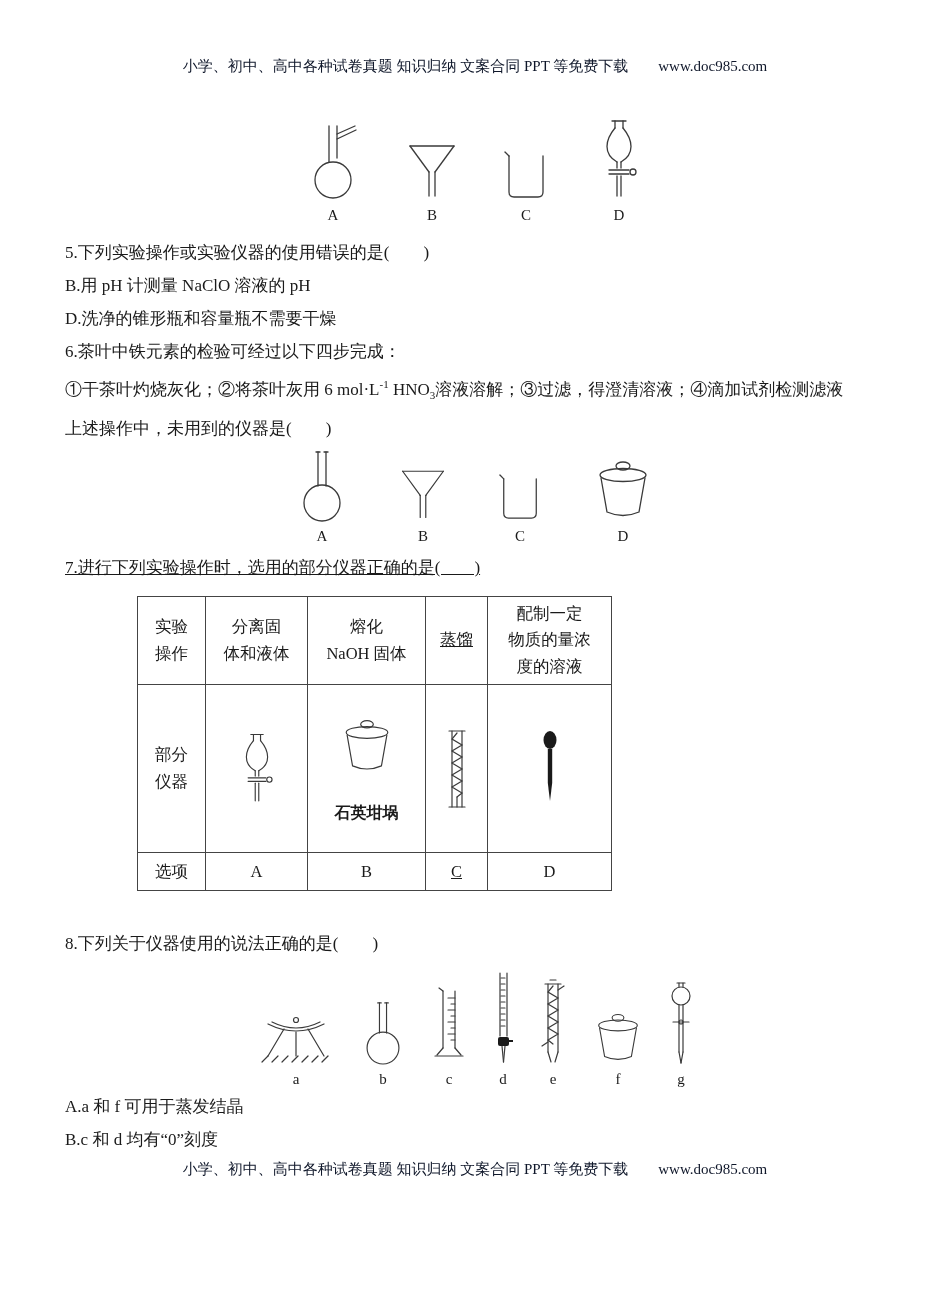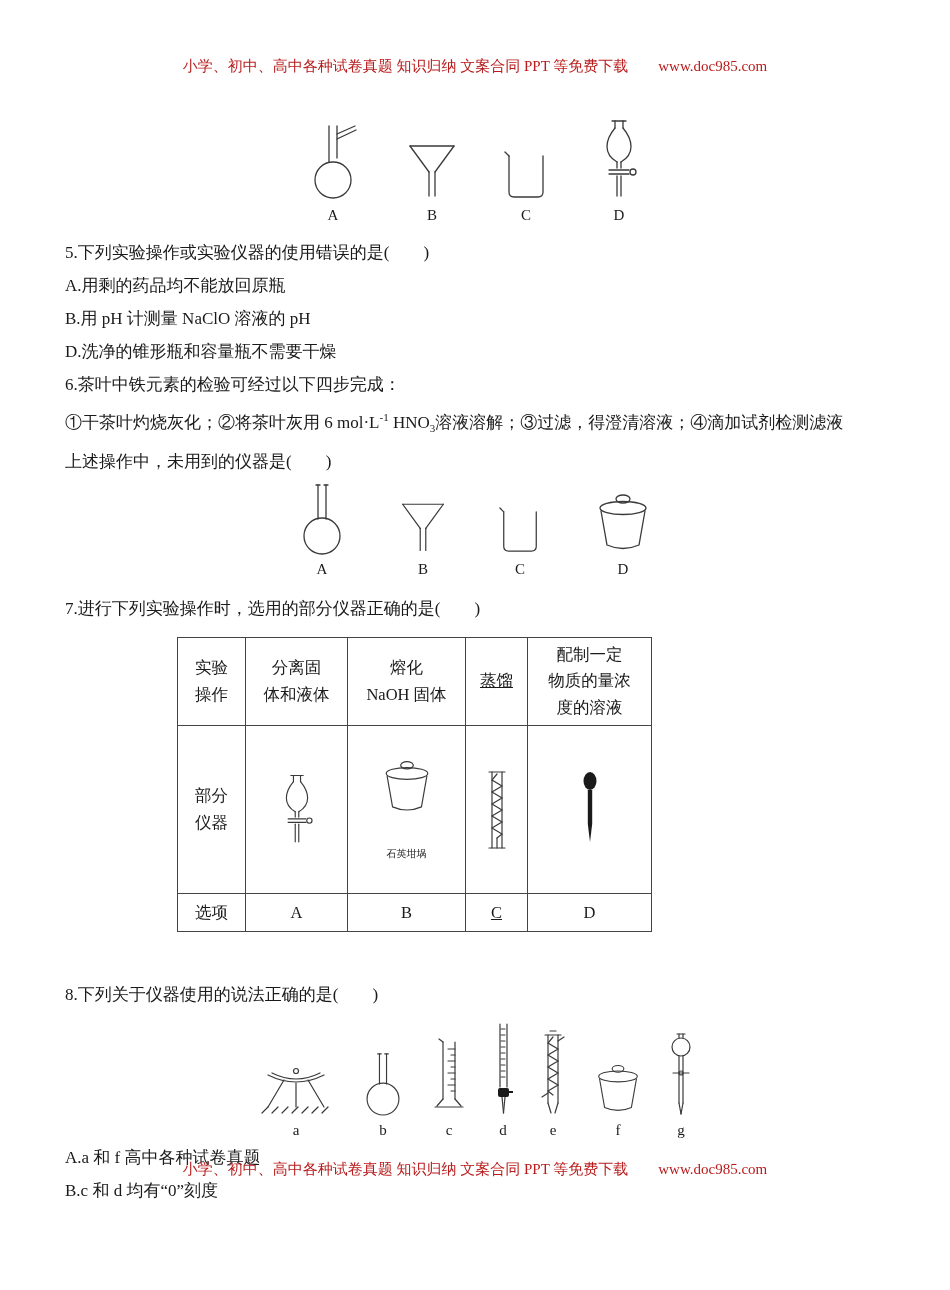--- a/index.html
+++ b/index.html
@@ -4,53 +4,53 @@
 <style>
   * { box-sizing: border-box; }
   html,body { margin:0; padding:0; }
   body {
     width:950px; height:1290px; background:#ffffff; color:#1a1a1a;
     font-family:"Liberation Serif","DejaVu Serif",serif;
     font-size:17px; position:relative; overflow:hidden;
   }
   .header, .footer {
     position:absolute; left:0; width:100%; text-align:center;
-    font-size:15px; color:#b91c1c; white-space:nowrap;
+    font-size:15px; color:#0f172a; white-space:nowrap;
   }
   .header { top:57px; }
   .footer { top:1160px; }
   .gap { display:inline-block; width:30px; }
   .content { padding:118px 65px 0 65px; }
   .textline { line-height:33px; }
   sup { font-size:11px; }
   sub { font-size:11px; }
   .apparatus-row { display:flex; justify-content:center; align-items:flex-end; }
   .apparatus { display:flex; flex-direction:column; align-items:center; }
   .apparatus .label { font-size:15px; margin-top:4px; line-height:18px; }
   .row1 { column-gap:44px; margin-bottom:12px; }
   .row2 { column-gap:50px; margin:4px 0 2px 0; }
   .row3 { column-gap:24px; margin:10px 0 2px 0; }
   svg { display:block; }
-  .q7-table { border-collapse:collapse; margin:12px 0 0 112px; }
+  .q7-table { border-collapse:collapse; margin:12px 0 0 72px; }
   .q7-table td {
     border:1px solid #444; text-align:center; vertical-align:middle;
     white-space:pre-line; padding:4px 6px; font-size:16.5px; line-height:1.6;
   }
   .q7-table tr.r1 td { height:88px; }
   .q7-table tr.r2 td { height:98px; }
   .q7-table tr.r3 td { height:38px; }
   .q7-table td.c0 { width:68px; }
   .q7-table td.c1 { width:102px; }
   .q7-table td.c2 { width:118px; }
   .q7-table td.c3 { width:62px;text-decoration:underline; }
   .q7-table td.c4 { width:124px;text-align:center; }
   .q7-table td svg { margin:0 auto; }
-  .crucible-caption { font-size:10px; font-weight:normal; line-height:18px; margin-top:2px; }
-  .q7-stem { margin-top:14px; }
-  .q8-stem { margin-top:46px; }
+  .crucible-caption { font-size:16px; font-weight:bold; line-height:18px; margin-top:2px; }
+  .q7-stem { margin-top:6px;text-decoration:underline; }
+  .q8-stem { margin-top:36px; }
 </style>
 </head>
 <body>
 
 <div class="header">
   <span>小学、初中、高中各种试卷真题 知识归纳  文案合同  PPT 等免费下载</span><span class="gap"></span><span>www.doc985.com</span>
 </div>
 
 <div class="content">
 
@@ -103,21 +103,20 @@
             <circle cx="40" cy="54" r="3"></circle>
           <path d="M24 58 V78"></path>
             <path d="M28 58 V78"></path>
         </g>
       </svg>
       <div class="label">D</div>
     </div>
   </div>
 
   <div class="textline">5.下列实验操作或实验仪器的使用错误的是(　　)</div>
-  <div class="textline">A.用剩的药品均不能放回原瓶</div>
   <div class="textline">B.用 pH 计测量 NaClO 溶液的 pH</div>
   <div class="textline">D.洗净的锥形瓶和容量瓶不需要干燥</div>
 
   <div class="textline">6.茶叶中铁元素的检验可经过以下四步完成：</div>
   <div class="textline">
     <span>①干茶叶灼烧灰化；②将茶叶灰用 6 mol·L</span><sup>-1</sup><span> HNO</span><sub>3</sub><span>溶液溶解；③过滤，得澄清溶液；④滴加试剂检测滤液</span>
   </div>
   <div class="textline">上述操作中，未用到的仪器是(　　)</div>
 
   <div class="apparatus-row row2">
@@ -361,20 +360,20 @@
           <path d="M5 42 H21"></path>
             <circle cx="13" cy="42" r="2"></circle>
           <path d="M11 72 L13 83"></path>
             <path d="M15 72 L13 83"></path>
         </g>
       </svg>
       <div class="label">g</div>
     </div>
   </div>
 
-  <div class="textline">A.a 和 f 高中各种试卷真题</div>
+  <div class="textline">A.a 和 f 可用于蒸发结晶</div>
   <div class="textline">B.c 和 d 均有“0”刻度</div>
 
 </div>
 
 <div class="footer">
   <span>小学、初中、高中各种试卷真题 知识归纳  文案合同  PPT 等免费下载</span><span class="gap"></span><span>www.doc985.com</span>
 </div>
 
 </body></html>

